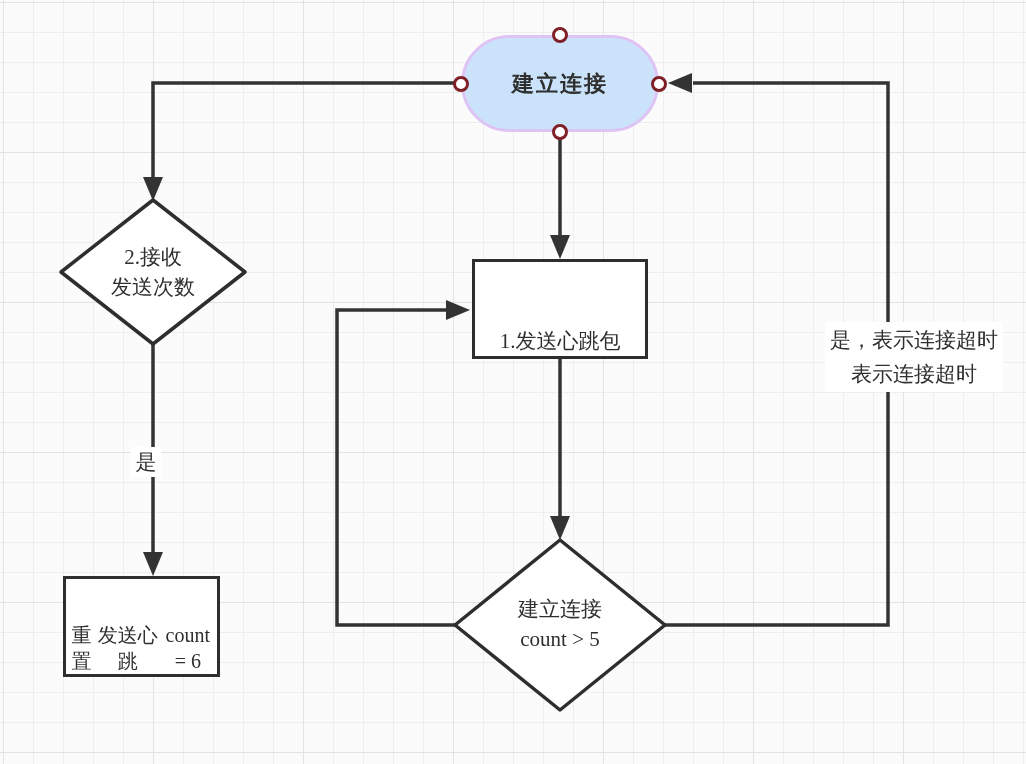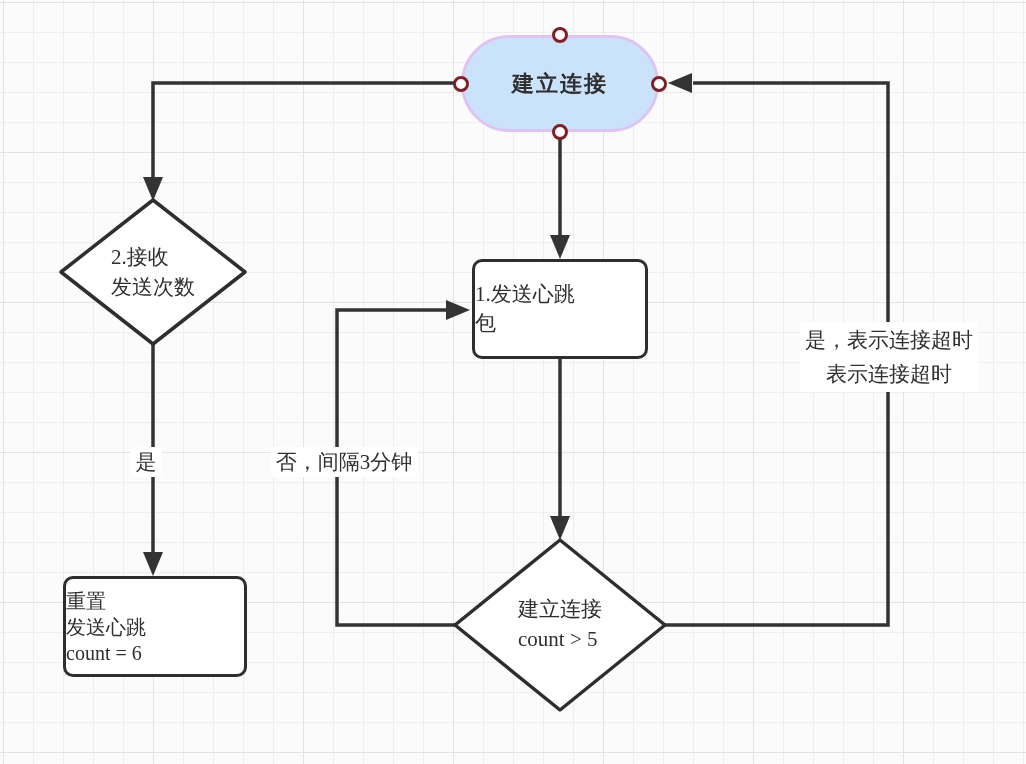--- a/index.html
+++ b/index.html
@@ -28,24 +28,24 @@
   }
   .edge-line { fill: none; stroke: #333333; stroke-width: 3.5; }
   .arrow { fill: #333333; stroke: none; }
   .diamond { fill: #ffffff; stroke: #2e2e2e; stroke-width: 3.5; stroke-linejoin: round; }
 
   .node-rect {
     position: absolute;
     box-sizing: border-box;
     background: #ffffff;
     border: 3px solid #2e2e2e;
-    border-radius: 10px;
+    border-radius: 0;
     display: flex;
-    flex-direction: column;
-    align-items: flex-start;
+    flex-direction: row;
+    align-items: flex-end;
     justify-content: center;
     text-align: center;
     color: #2f2f2f;
     font-size: 21px;
     line-height: 1.38;
     z-index: 2;
   }
   .node-rect.small-lines { font-size: 20px; line-height: 1.3; }
 
   .pill {
@@ -72,39 +72,40 @@
     background: #ffffff;
     border: 3px solid #7f1f26;
     border-radius: 50%;
     transform: translate(-50%, -50%);
     z-index: 4;
   }
 
   .diamond-text {
     position: absolute;
     transform: translate(-50%, -50%);
+    text-align: center;
     color: #2f2f2f;
     font-size: 21px;
     line-height: 1.45;
     white-space: nowrap;
     z-index: 3;
   }
 
   .edge-label {
     position: absolute;
     transform: translate(-50%, -50%);
     background: #ffffff;
     text-align: center;
     color: #2f2f2f;
     font-size: 21px;
     padding: 1px 5px;
     white-space: nowrap;
     z-index: 3;
   }
-  .edge-label.two-line { line-height: 34px; }
+  .edge-label.two-line { line-height: 34px; margin-left: 25px; }
 </style>
 </head>
 <body>
 
 <div class="canvas">
 
   <svg class="edges-layer" viewBox="0 0 1026 764" xmlns="http://www.w3.org/2000/svg">
 
     <g>
       <path class="edge-line" d="M461 83 H153 V177"></path>
@@ -156,28 +157,27 @@
   <div class="node-rect" style="left:472px; top:259px; width:176px; height:100px;">
     <div>1.发送心跳</div>
     <div>包</div>
   </div>
 
   <div class="diamond-text" style="left:560px; top:624px;">
     <div>建立连接</div>
     <div>count &gt; 5</div>
   </div>
 
-  <div class="node-rect small-lines" style="left:63px; top:576px; width:184px; height:101px;">
+  <div class="node-rect small-lines" style="left:63px; top:576px; width:157px; height:101px;">
     <div>重置</div>
     <div>发送心跳</div>
     <div>count = 6</div>
   </div>
 
   <div class="edge-label" style="left:146px; top:462px;">是</div>
 
-  <div class="edge-label" style="left:344px; top:462px;">否，间隔3分钟</div>
 
   <div class="edge-label two-line" style="left:889px; top:357px;">
     <div>是，表示连接超时</div>
     <div>表示连接超时</div>
   </div>
 
 </div>
 
 </body></html>

